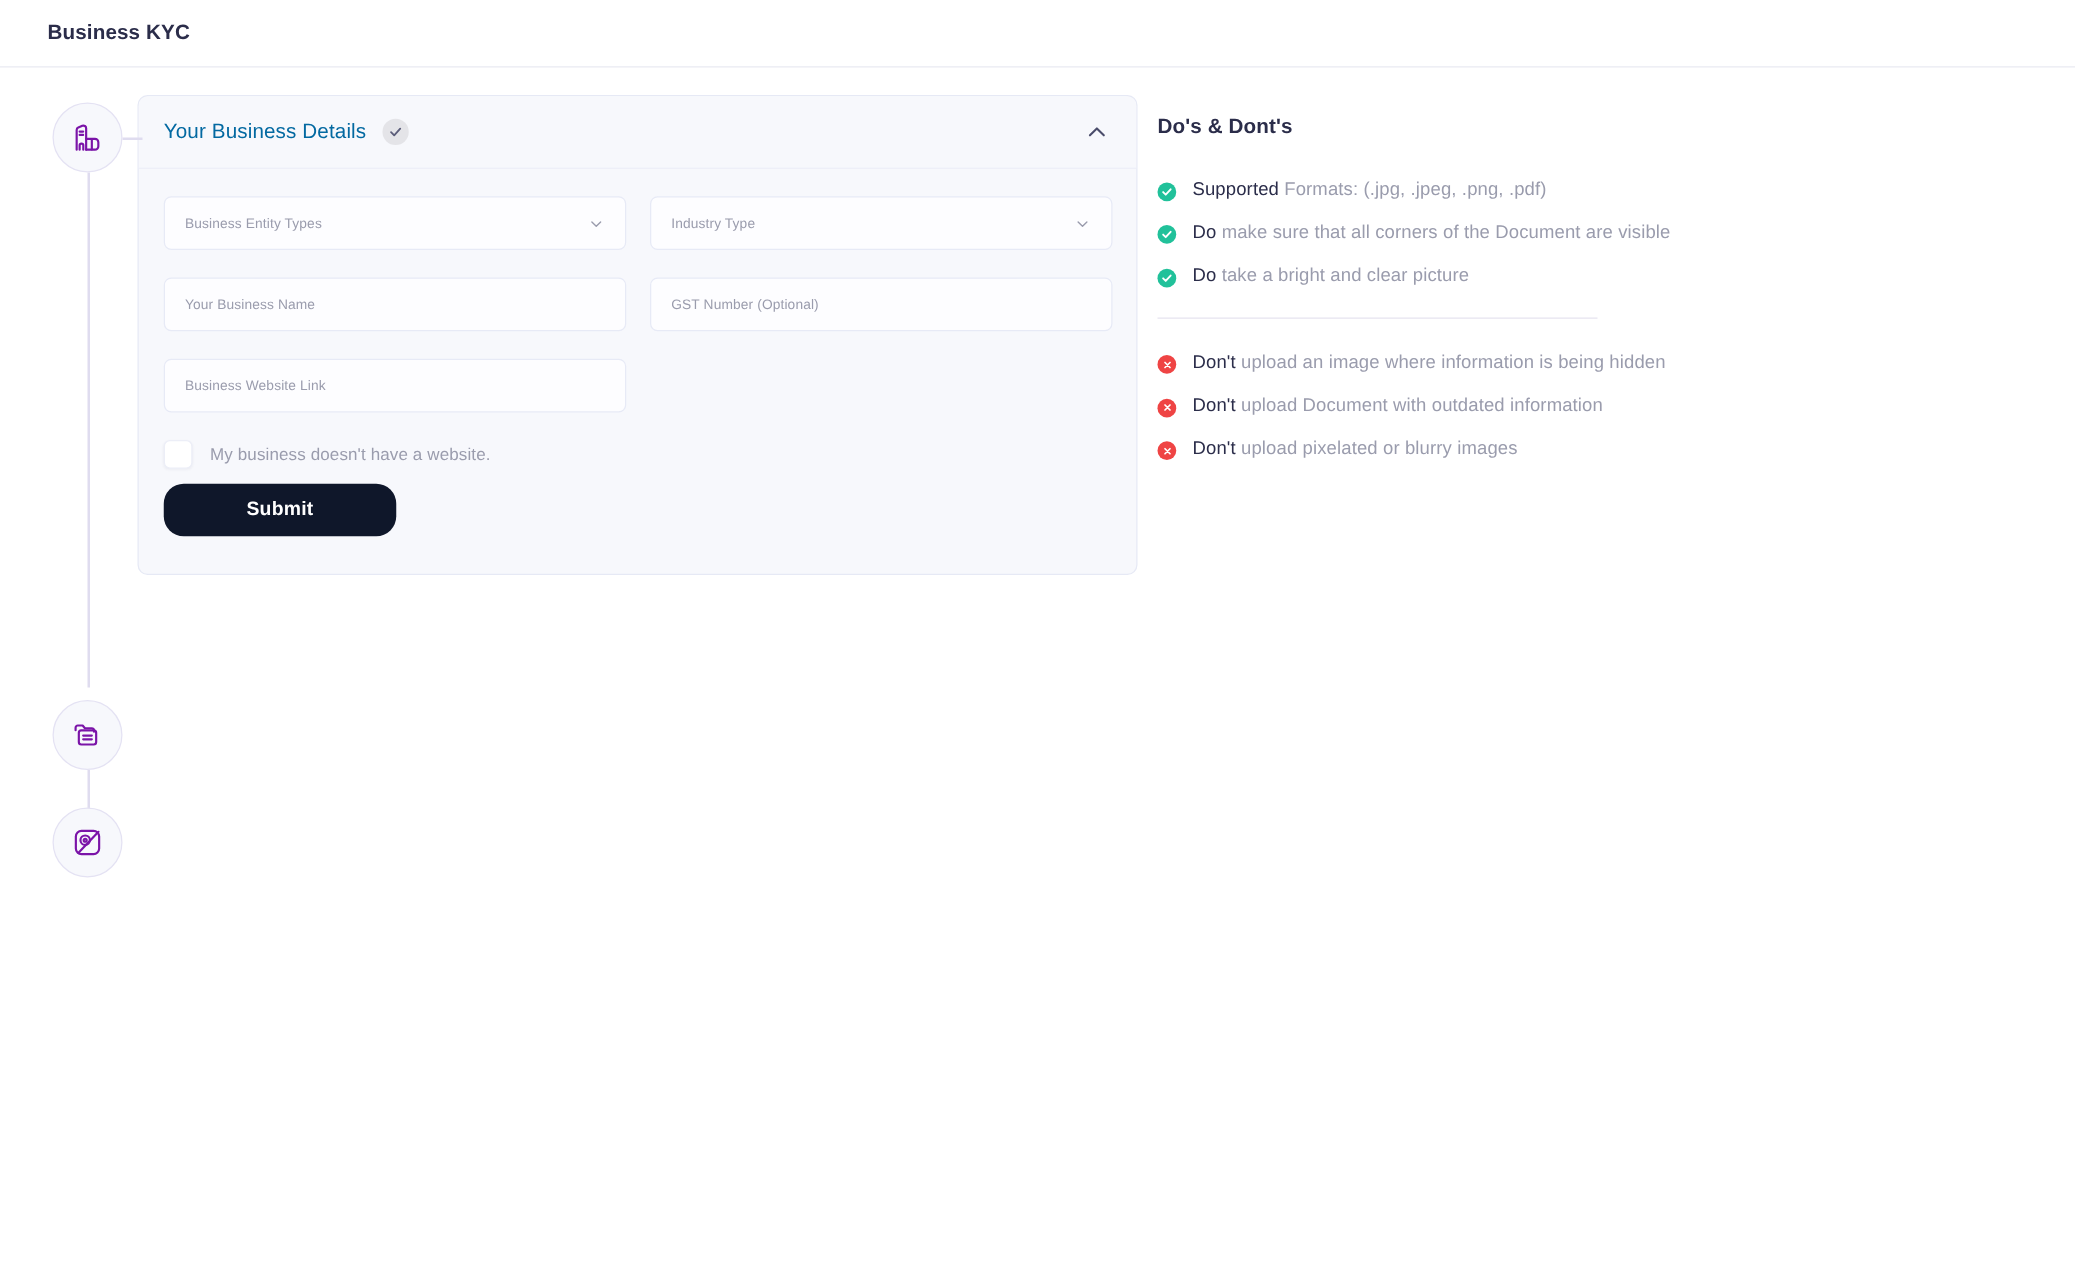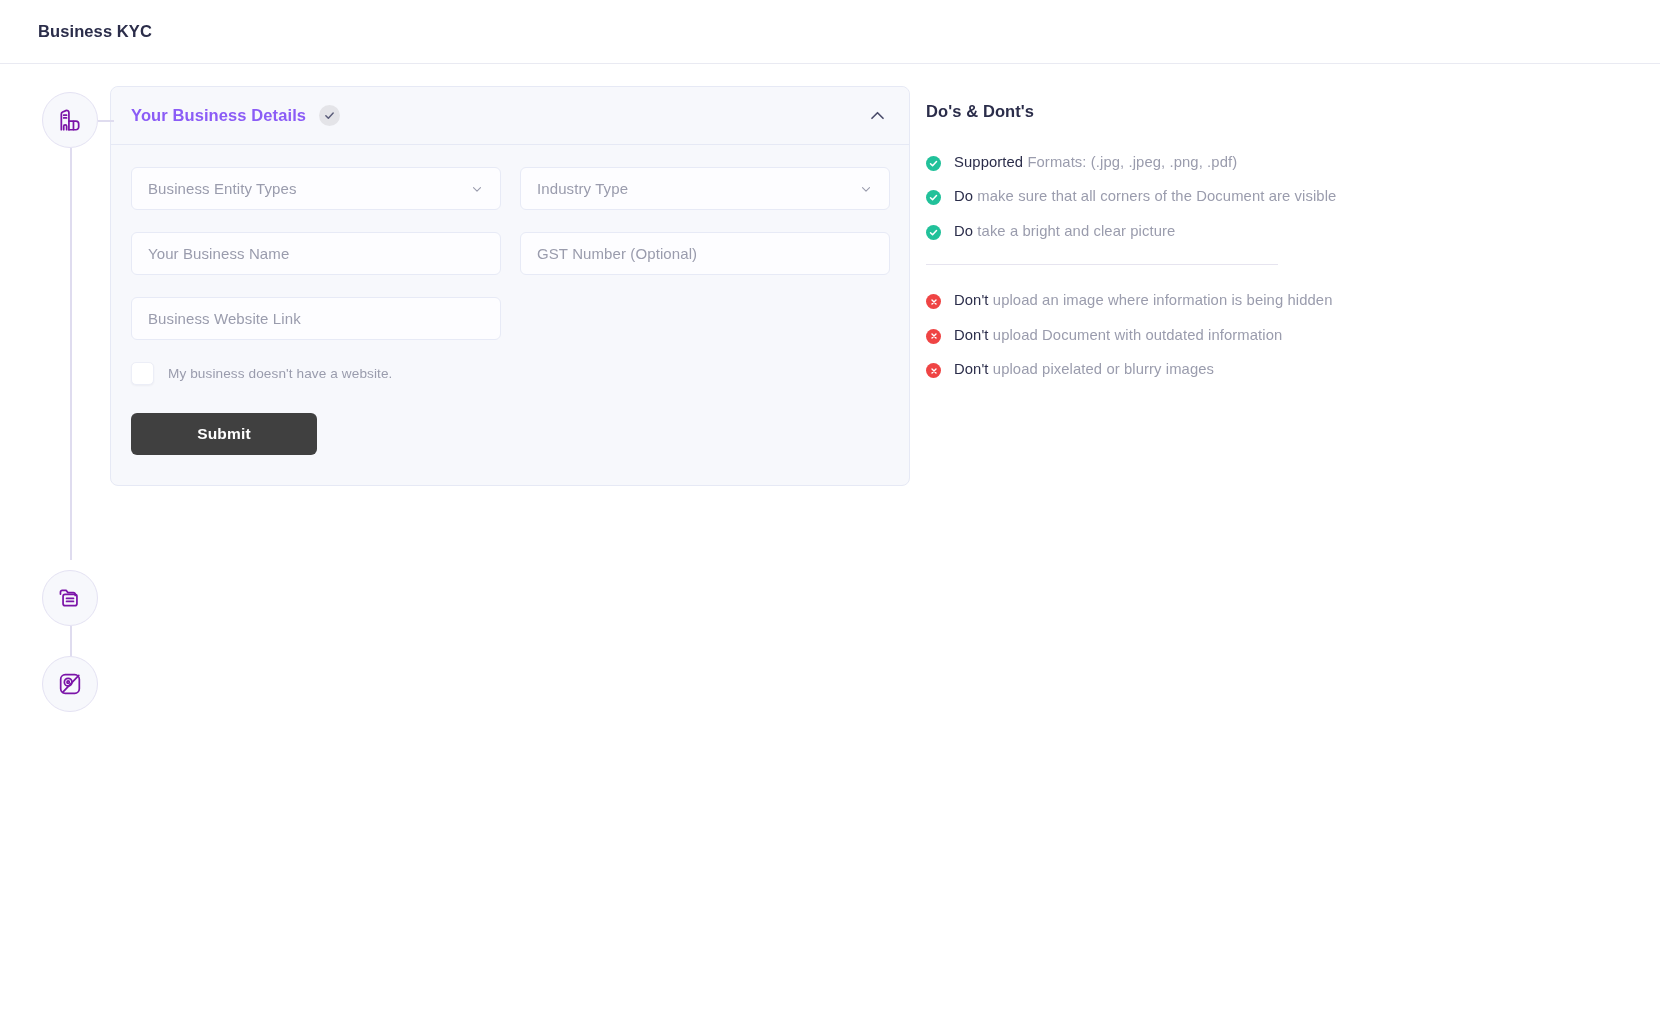--- a/index.html
+++ b/index.html
@@ -6,21 +6,21 @@
   html, body {
     width: 1660px;
     height: 1010px;
     background: #ffffff;
     font-family: "Liberation Sans", sans-serif;
     -webkit-font-smoothing: antialiased;
   }
 
   
   .page-header {
-    height: 64px;
+    height: 54px;
     display: flex;
     align-items: center;
     padding-left: 38px;
     border-bottom: 1px solid #e9eaf2;
   }
   .page-title {
     font-size: 16.5px;
     font-weight: 700;
     color: #2b2d4a;
     letter-spacing: .1px;
@@ -105,22 +105,22 @@
     padding: 0 22px 0 20px;
     cursor: pointer;
   }
   .card.expanded .card-header {
     border-bottom: 1px solid #e6e9f5;
     background: #f7f8fc;
     border-radius: 8px 8px 0 0;
   }
   .card-title {
     font-size: 16.5px;
-    font-weight: 700;
-    color: #8b5cf6;
+    font-weight: 400;
+    color: #0369a1;
     letter-spacing: .1px;
   }
   .title-check {
     width: 21px;
     height: 21px;
     border-radius: 50%;
     background: #e4e4e8;
     margin-left: 13px;
     display: flex;
     align-items: center;
@@ -141,21 +141,21 @@
   .field {
     height: 43px;
     background: #fdfdff;
     border: 1px solid #e7eaf6;
     border-radius: 6px;
     display: flex;
     align-items: center;
     padding: 0 16px;
   }
   .field .ph {
-    font-size: 15px;
+    font-size: 11px;
     color: #9a9cad;
     letter-spacing: .1px;
     flex: 1 1 auto;
     overflow: hidden;
     white-space: nowrap;
   }
   .field .caret { flex: 0 0 auto; display: flex; }
 
   .check-row {
     display: flex;
@@ -172,27 +172,27 @@
     flex: 0 0 auto;
   }
   .check-label {
     margin-left: 14px;
     font-size: 13.6px;
     color: #9a9cad;
     letter-spacing: .1px;
   }
 
   .submit-btn {
-    margin-top: 28px;
+    margin-top: 12px;
     width: 186px;
     height: 42px;
-    background: #404040;
+    background: #0f172a;
     color: #ffffff;
     border: none;
-    border-radius: 6px;
+    border-radius: 16px;
     font-family: "Liberation Sans", sans-serif;
     font-size: 15.5px;
     font-weight: 700;
     letter-spacing: .2px;
     cursor: pointer;
   }
 
   
   .dd-title {
     font-size: 16.5px;

